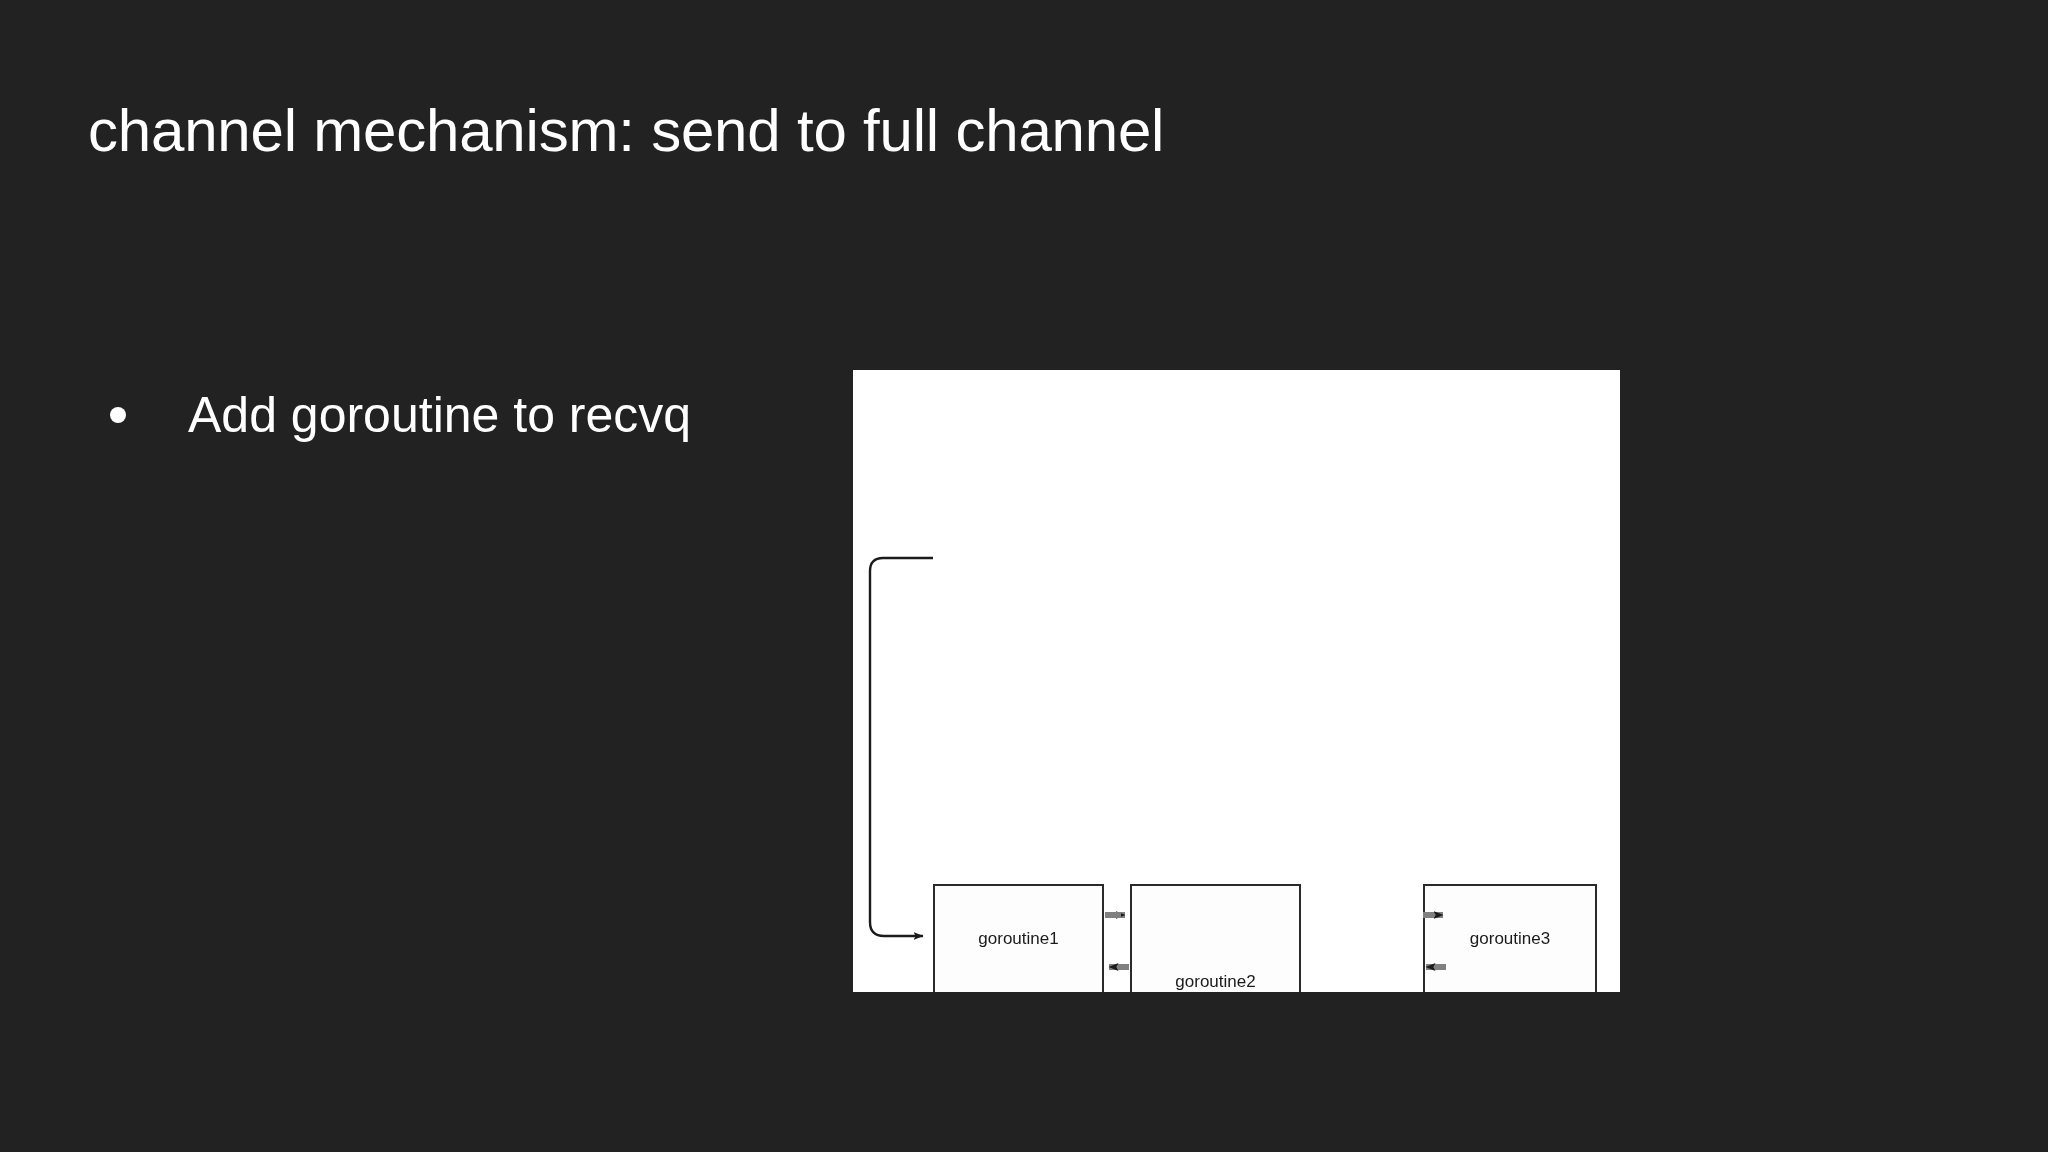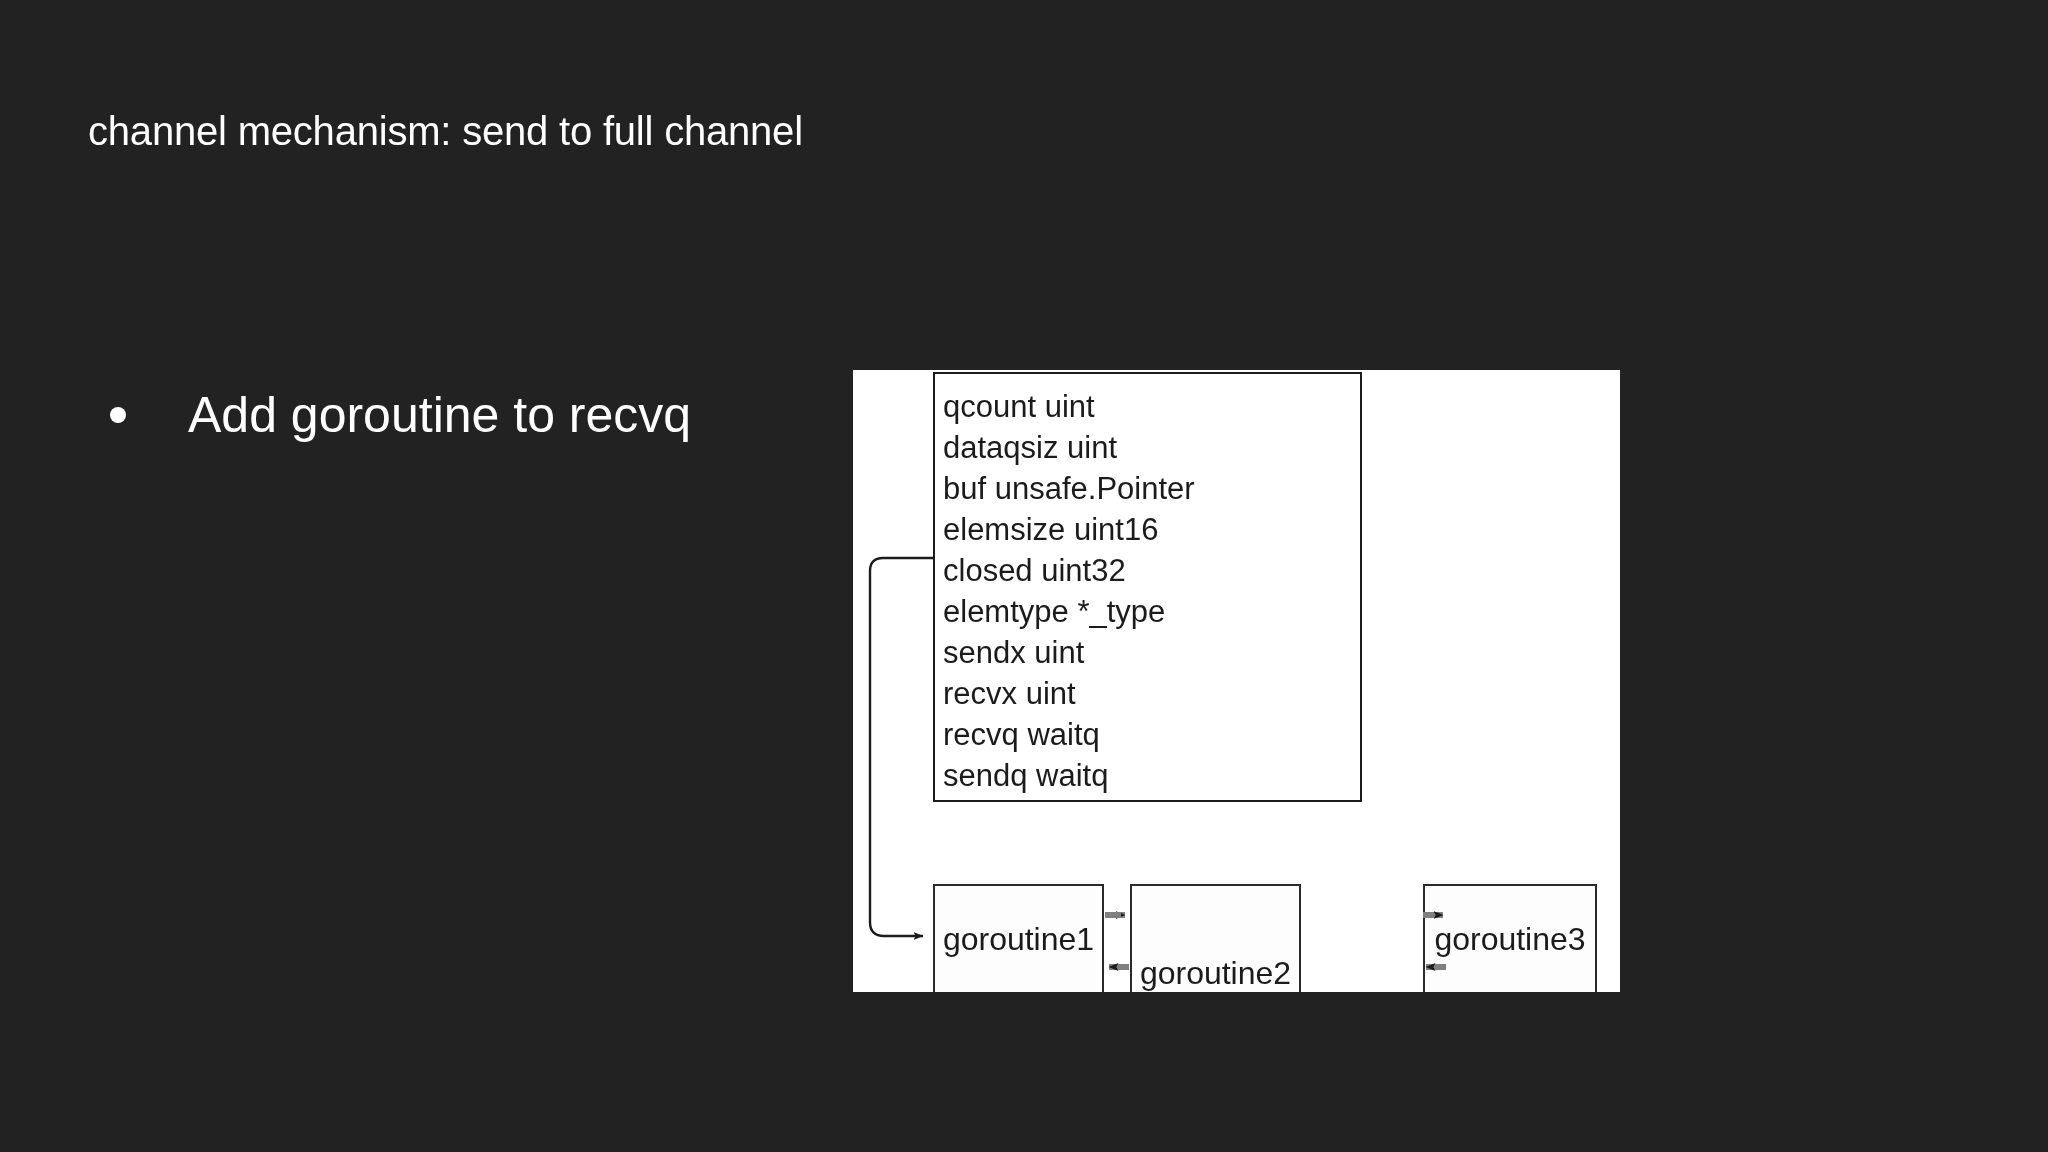--- a/index.html
+++ b/index.html
@@ -19,21 +19,21 @@
     inset: 0;
     background: #222222;
   }
 
   
   #slide-title {
     position: absolute;
     left: 88px;
     top: 96px;
     width: 1700px;
-    font-size: 40px;
+    font-size: 60px;
     line-height: 70px;
     font-weight: 400;
     color: #ffffff;
     letter-spacing: -0.2px;
     white-space: nowrap;
   }
 
   
   #bullet-list {
     position: absolute;
@@ -102,21 +102,21 @@
     height: 110px;
     border: 2px solid #2a2a2a;
     background: #fdfdfd;
     box-sizing: border-box;
     display: flex;
     align-items: center;
     justify-content: center;
     top: 514px;
   }
   .goroutine-label {
-    font-size: 32px;
+    font-size: 17px;
     color: #1b1b1b;
     white-space: nowrap;
   }
   #goroutine-box-1 { left: 80px; }
   #goroutine-box-2 { left: 277px; align-items: flex-end; }
   #goroutine-box-3 { left: 570px; width: 174px; }
 
   
   #connectors {
     position: absolute;
@@ -136,32 +136,20 @@
 
   <div id="bullet-list">
     <div class="bullet-row">
       <span class="bullet-dot"></span>
       <span class="bullet-text">Add goroutine to recvq</span>
     </div>
   </div>
 
   <div id="diagram-panel">
 
-    <div id="hchan-struct-box">
-      <div class="struct-field">qcount uint</div>
-      <div class="struct-field">dataqsiz uint</div>
-      <div class="struct-field">buf unsafe.Pointer</div>
-      <div class="struct-field">elemsize uint16</div>
-      <div class="struct-field">closed uint32</div>
-      <div class="struct-field">elemtype *_type</div>
-      <div class="struct-field">sendx uint</div>
-      <div class="struct-field">recvx uint</div>
-      <div class="struct-field">recvq waitq</div>
-      <div class="struct-field">sendq waitq</div>
-    </div>
 
     <div class="goroutine-box" id="goroutine-box-1">
       <span class="goroutine-label">goroutine1</span>
     </div>
     <div class="goroutine-box" id="goroutine-box-2">
       <span class="goroutine-label">goroutine2</span>
     </div>
     <div class="goroutine-box" id="goroutine-box-3">
       <span class="goroutine-label">goroutine3</span>
     </div>

